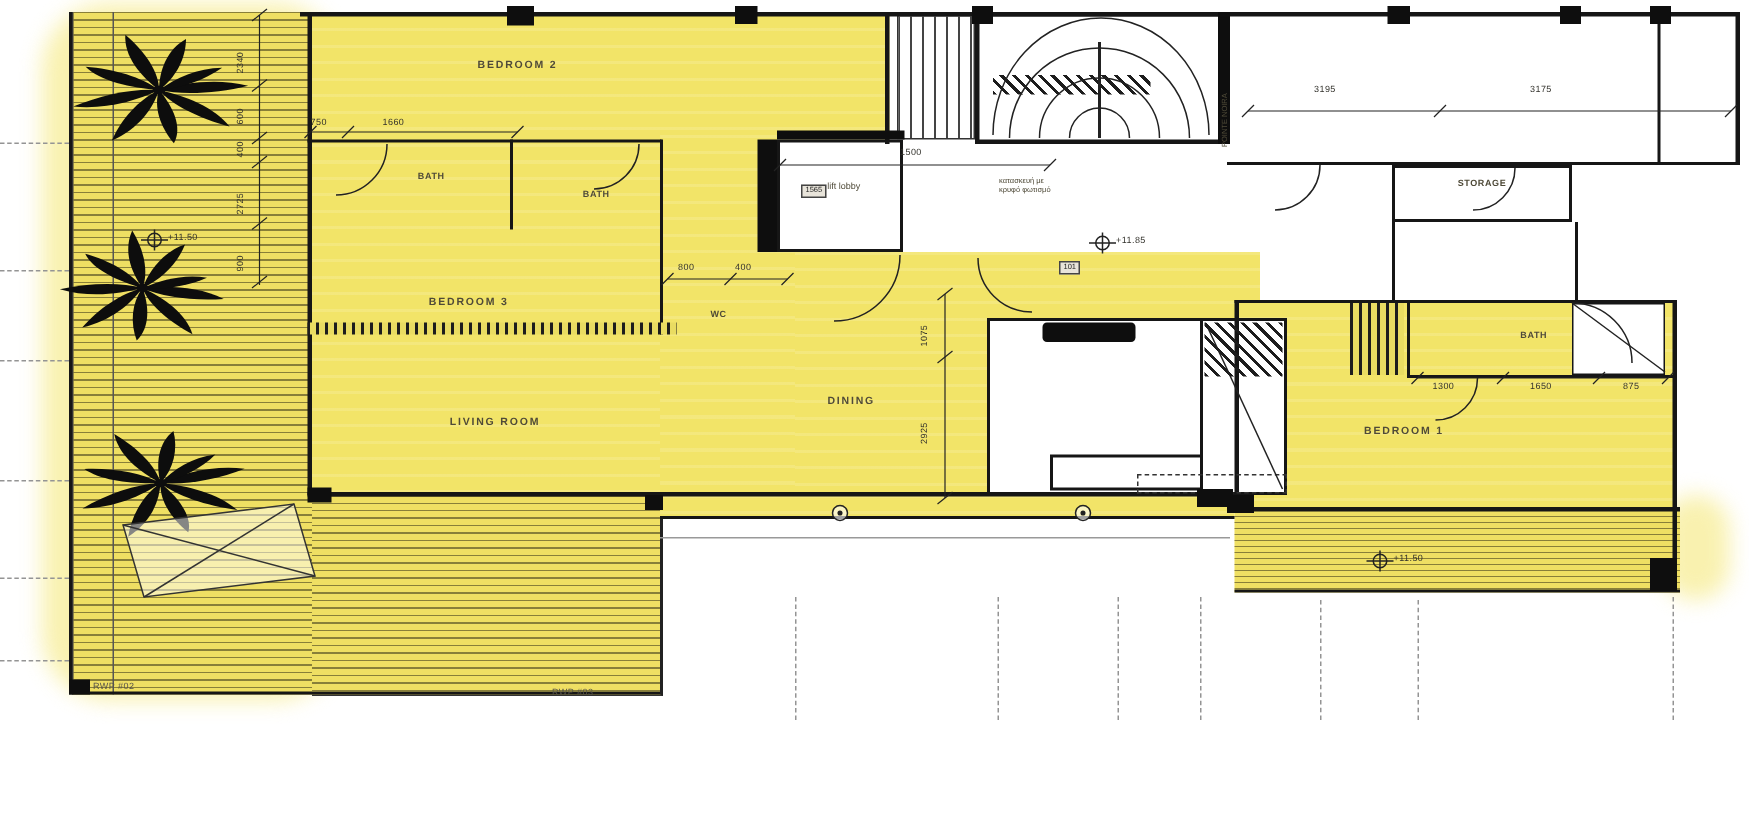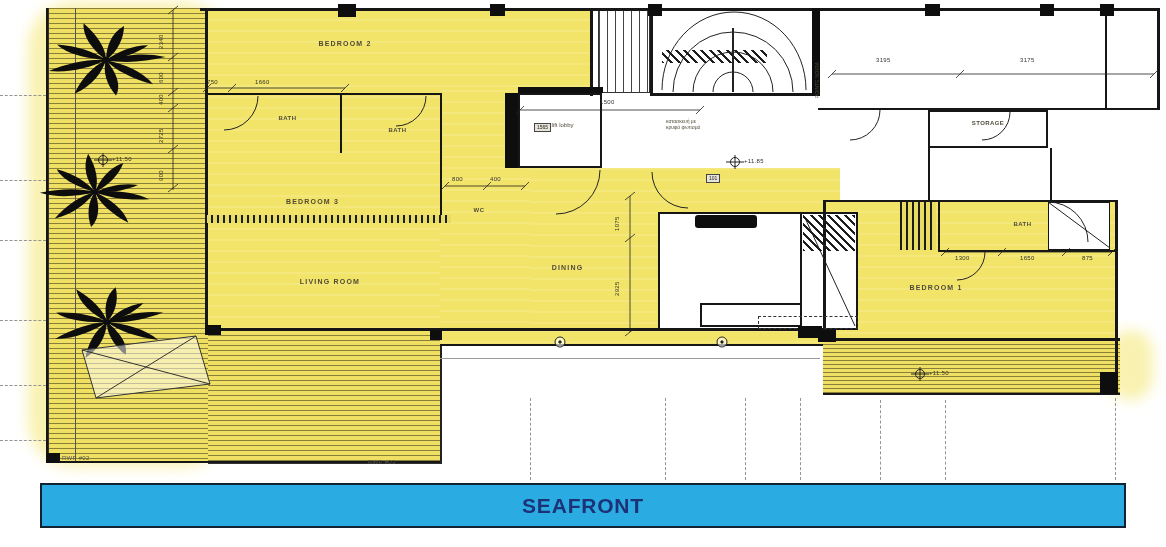--- a/index.html
+++ b/index.html
@@ -281,17 +281,14 @@
   <div class="dim rotl" style="left:620px;top:290px;">2925</div>
 
   <div class="tagbox" style="left:534px;top:123px;">1565</div>
   <div class="tagbox" style="left:706px;top:174px;">101</div>
   <div class="dim" style="left:112px;top:156px;">+11.50</div>
   <div class="dim" style="left:744px;top:158px;">+11.85</div>
   <div class="dim" style="left:929px;top:370px;">+11.50</div>
   <div class="dim" style="left:62px;top:455px;color:#55524a;">RWP #02</div>
   <div class="dim" style="left:368px;top:459px;color:#55524a;">RWP #03</div>
 
-  <div id="banner" style="background: rgb(42, 172, 227); color: rgb(28, 49, 118);">
-    <span>SEAFRONT</span>
-  </div>
 
 </div>
 
 </body></html>

